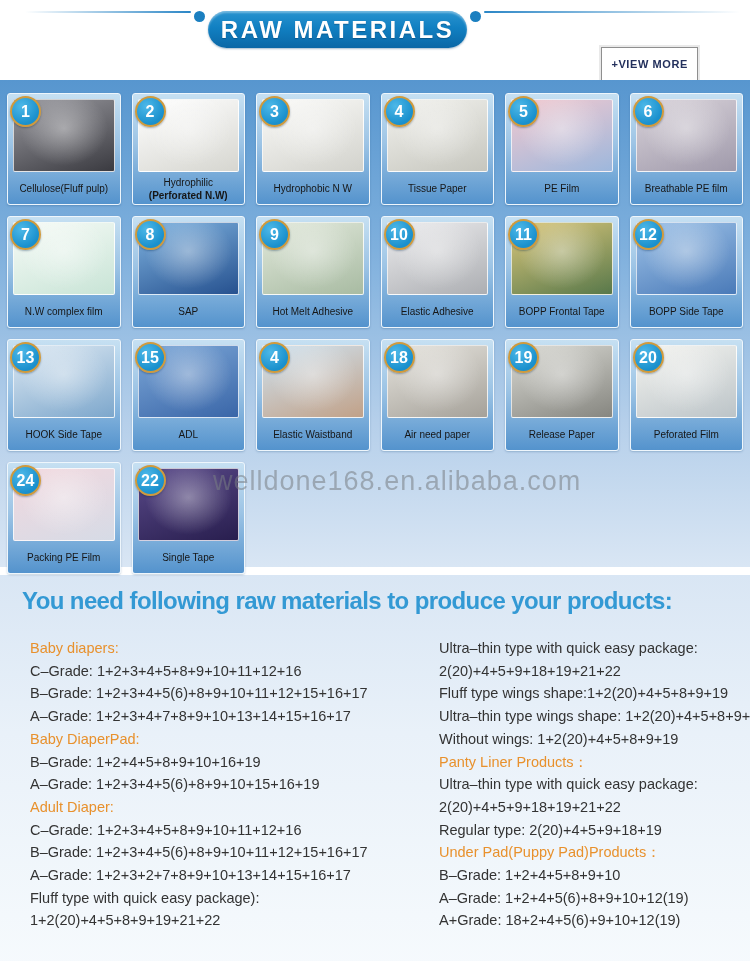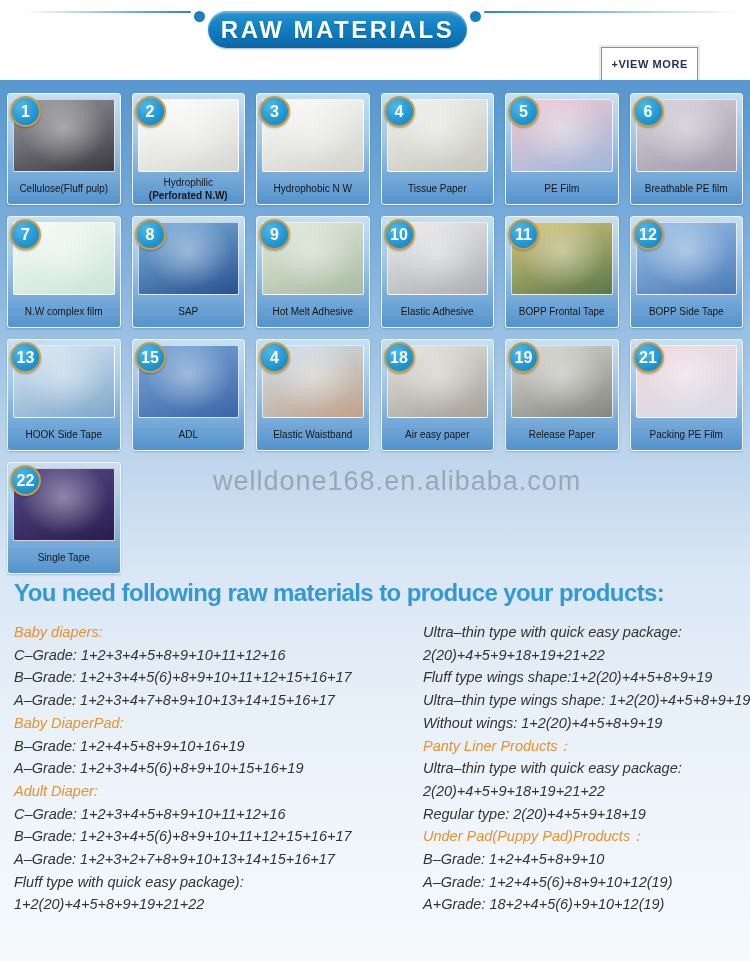--- a/index.html
+++ b/index.html
@@ -40,23 +40,23 @@
          background:radial-gradient(circle at 35% 30%,#4db8e8,#1a90cd 70%);
          border:2px solid #cf9a3d;color:#ffffff;font-weight:bold;font-size:16px;
          display:flex;align-items:center;justify-content:center;
          box-shadow:0 1px 2px rgba(0,40,80,.35);}
   .watermark{position:absolute;left:213px;top:386px;font-size:27px;letter-spacing:1px;
              color:rgba(120,126,132,.55);pointer-events:none;white-space:nowrap;text-align:right;}
 
   
   .recipes{height:394px;background:linear-gradient(180deg,#d9e6f4 0%,#e9f1f9 40%,#f6fafd 100%);
            padding:0;}
-  .recipes h2{margin:0;padding:12px 0 0 14px;font-size:24px;letter-spacing:-.6px;
+  .recipes h2{margin:8px;padding:12px 0 0 14px;font-size:24px;letter-spacing:-.6px;
               white-space:nowrap;color:#3399d4;font-weight:bold;}
-  .cols{display:flex;padding:14px 0 0 14px;font-style:italic;}
+  .cols{display:flex;padding:14px 0 0 30px;}
   .col{display:flex;flex-direction:column;}
   .col.left{width:409px;flex:0 0 auto;}
   .col.right{flex:1;}
   .rline{font-size:14.5px;line-height:22.7px;color:#333333;white-space:nowrap;}
   .rline.h{color:#e8912d;}
 </style>
 </head>
 <body>
 
 <div class="page">
@@ -179,32 +179,39 @@
           <span class="badge">4</span>
           <div class="photo" style="background: radial-gradient(at 50% 40%, rgba(255, 255, 255, 0.4), rgba(255, 255, 255, 0) 62%), linear-gradient(160deg, rgb(207, 227, 241), rgb(193, 161, 136));"></div>
           <div class="tlabel">
             <span>Elastic Waistband</span>
           </div>
         </div>
         <div class="tile">
           <span class="badge">18</span>
           <div class="photo" style="background: radial-gradient(at 50% 40%, rgba(255, 255, 255, 0.4), rgba(255, 255, 255, 0) 62%), linear-gradient(160deg, rgb(230, 228, 222), rgb(165, 161, 153));"></div>
           <div class="tlabel">
-            <span>Air easy paper</span>
+            <span>Air need paper</span>
           </div>
         </div>
         <div class="tile">
           <span class="badge">19</span>
           <div class="photo" style="background: radial-gradient(at 50% 40%, rgba(255, 255, 255, 0.4), rgba(255, 255, 255, 0) 62%), linear-gradient(160deg, rgb(218, 218, 212), rgb(134, 134, 128));"></div>
           <div class="tlabel">
             <span>Release Paper</span>
           </div>
         </div>
         <div class="tile">
-          <span class="badge">21</span>
+          <span class="badge">20</span>
+          <div class="photo" style="background: radial-gradient(at 50% 40%, rgba(255, 255, 255, 0.4), rgba(255, 255, 255, 0) 62%), linear-gradient(160deg, rgb(244, 244, 240), rgb(188, 196, 200));"></div>
+          <div class="tlabel">
+            <span>Peforated Film</span>
+          </div>
+        </div>
+        <div class="tile">
+          <span class="badge">24</span>
           <div class="photo" style="background: radial-gradient(at 50% 40%, rgba(255, 255, 255, 0.4), rgba(255, 255, 255, 0) 62%), linear-gradient(160deg, rgb(242, 216, 222), rgb(214, 219, 230));"></div>
           <div class="tlabel">
             <span>Packing PE Film</span>
           </div>
         </div>
         <div class="tile">
           <span class="badge">22</span>
           <div class="photo" style="background: radial-gradient(at 50% 40%, rgba(255, 255, 255, 0.4), rgba(255, 255, 255, 0) 62%), linear-gradient(160deg, rgb(90, 74, 138), rgb(40, 30, 78));"></div>
           <div class="tlabel">
             <span>Single Tape</span>

